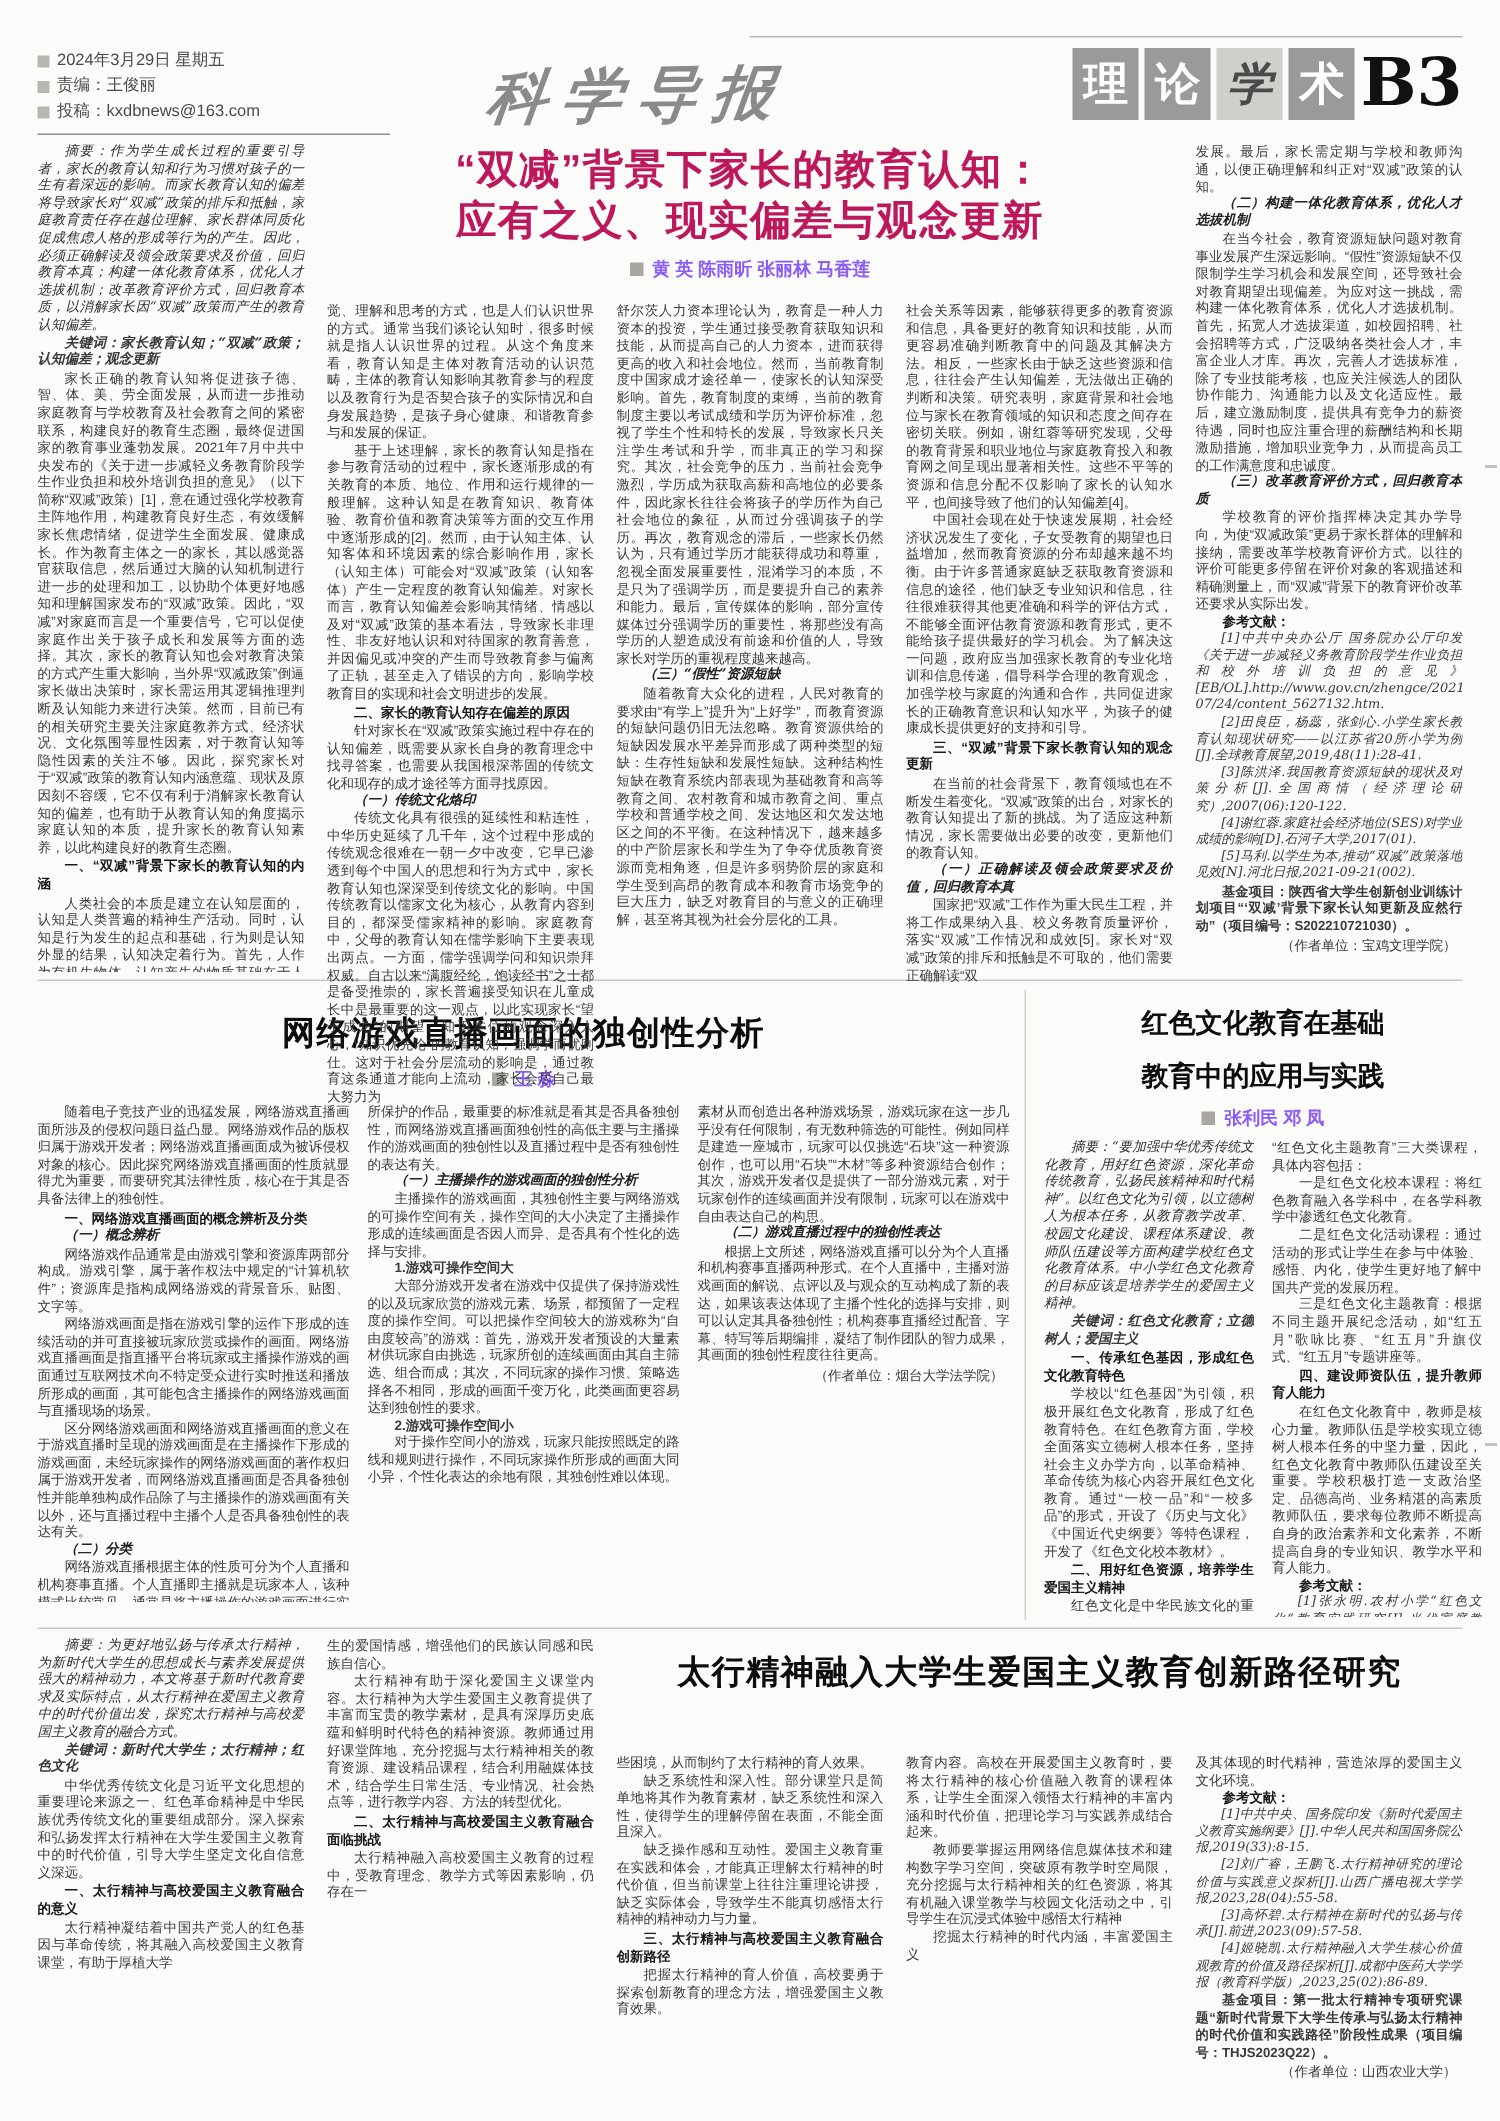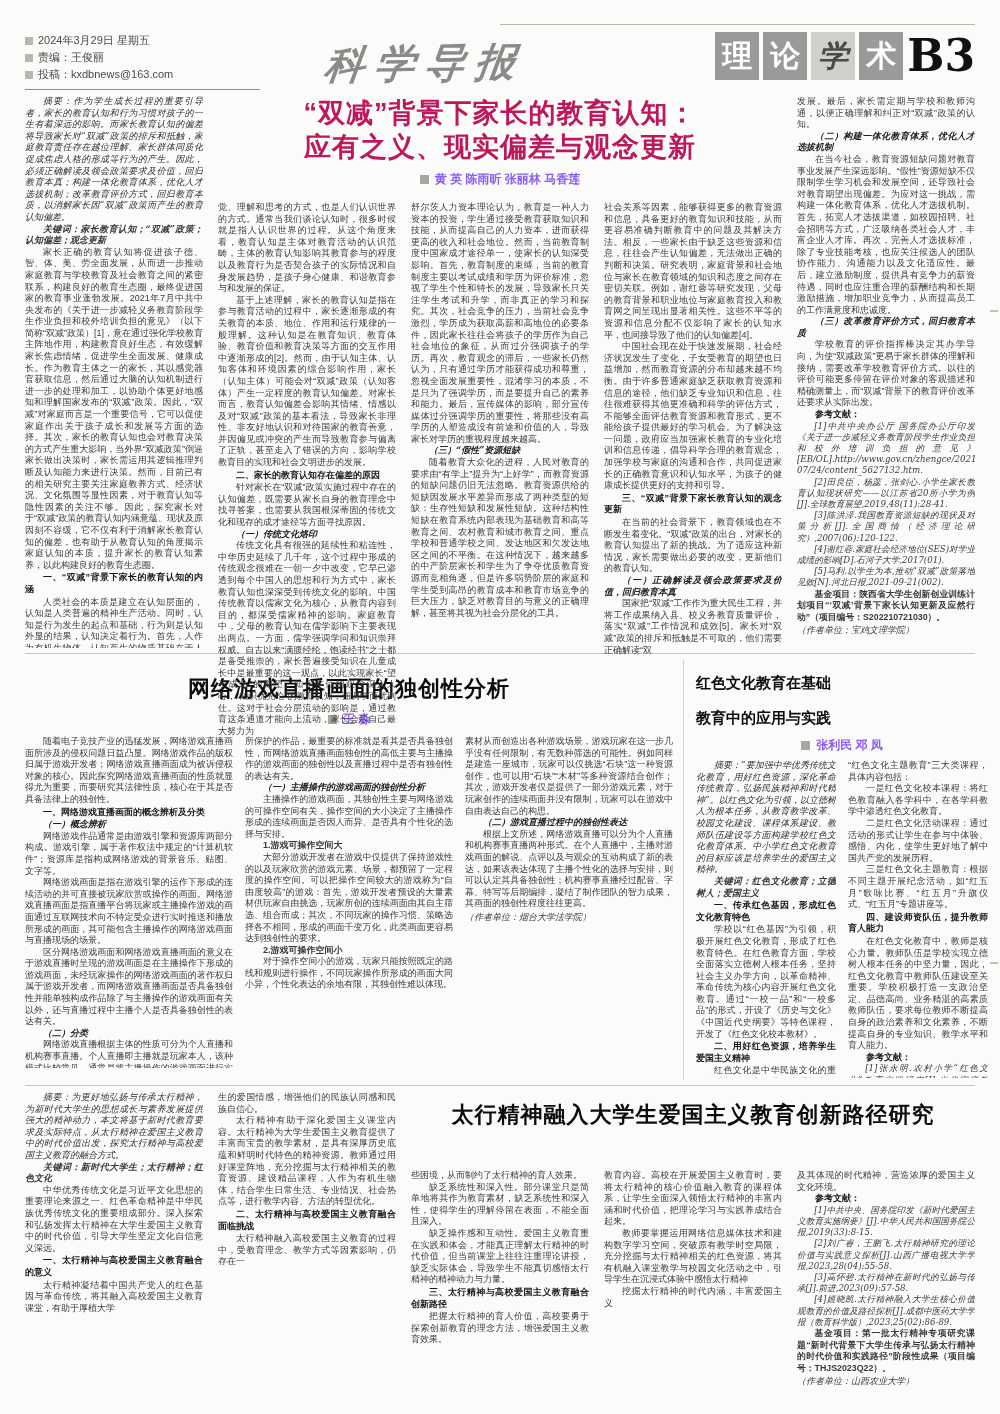--- a/index.html
+++ b/index.html
@@ -33,39 +33,39 @@
   .p{text-indent:2em;}
   .c{text-indent:0;}
   .h{font-weight:bold;color:#1a1a1a;text-indent:2em;margin:1px 0;}
   .sh{font-weight:bold;font-style:italic;font-family:"DejaVu Serif",serif;text-indent:2em;color:#222;}
   .n{font-weight:bold;text-indent:2em;}
   .abs{font-style:italic;font-family:"DejaVu Serif",serif;color:#2f2f2f;text-indent:2em;}
   .kw{font-style:italic;font-weight:bold;font-family:"DejaVu Serif",serif;text-indent:2em;}
   .rh{font-weight:bold;text-indent:2em;color:#1a1a1a;font-family:Liberation Serif, serif;}
   .r{font-style:italic;font-family:"DejaVu Serif",serif;font-size:8.6px;line-height:11.2px;text-indent:2em;}
   .f{font-weight:bold;font-size:8.8px;text-indent:2em;}
-  .u{text-align:left;padding-right:4px;margin-top:2px;font-style:italic;}
+  .u{text-align:right;padding-right:4px;margin-top:2px;}
   
   .band-top{display:flex;gap:15px;margin:4px 25px 0 25px;height:552px;}
   .top-main{position:relative;display:flex;gap:15px;}
   .top-title-block{position:absolute;left:0;top:0;width:564px;height:100px;text-align:center;}
   .t-big{font-size:27px;font-weight:bold;color:#be185d;line-height:34px;letter-spacing:1px;}
   .auth{font-size:12px;font-weight:bold;color:#8b5cf6;margin-top:7px;display:flex;justify-content:center;align-items:center;gap:6px;}
   .auth::before{content:"";display:inline-block;width:9px;height:9px;background:#a9a7a2;}
   .pt{padding-top:106px;}
   .band-top .col{height:552px;}
   .pt{height:446px;}
   
   .band-mid{display:flex;margin:6px 25px 0 25px;height:420px;}
   .art2{width:648px;flex:0 0 648px;}
   .art2-title{font-size:22px;font-weight:bold;color:#0d0d0d;text-align:center;margin-top:14px;letter-spacing:1px;}
   .art2-cols{display:flex;gap:12px;margin-top:8px;}
   .art2-cols .col{width:208px;flex:0 0 208px;height:332px;}
   .art3{flex:1;border-left:1px solid #d3d1cc;margin-left:10px;padding-left:12px;}
-  .art3-title{font-size:15px;font-weight:bold;color:#0d0d0d;line-height:25px;margin-top:10px;}
+  .art3-title{font-size:18px;font-weight:bold;color:#0d0d0d;text-align:center;line-height:25px;margin-top:10px;}
   .art3-cols{display:flex;gap:12px;margin-top:6px;}
   .art3-cols .col{width:140px;flex:0 0 140px;height:318px;}
   
   .band-bot{position:relative;display:flex;gap:15px;margin:6px 25px 0 25px;height:306px;}
   .bot-title-block{position:absolute;left:386px;top:8px;width:564px;text-align:center;}
   .bot-title{font-size:22px;font-weight:bold;color:#0d0d0d;letter-spacing:1px;text-align:center;}
   .band-bot .col{height:306px;}
   .band-bot .ptb{padding-top:78px;height:228px;}
   
   .mark{position:absolute;right:2px;width:8px;height:2px;background:#c4c2bd;}
@@ -212,21 +212,21 @@
   </div>
   <div class="col">
       <div class="blk abs">摘要：为更好地弘扬与传承太行精神，为新时代大学生的思想成长与素养发展提供强大的精神动力，本文将基于新时代教育要求及实际特点，从太行精神在爱国主义教育中的时代价值出发，探究太行精神与高校爱国主义教育的融合方式。</div>
       <div class="blk kw">关键词：新时代大学生；太行精神；红色文化</div>
       <div class="blk p">中华优秀传统文化是习近平文化思想的重要理论来源之一、红色革命精神是中华民族优秀传统文化的重要组成部分。深入探索和弘扬发挥太行精神在大学生爱国主义教育中的时代价值，引导大学生坚定文化自信意义深远。</div>
       <div class="blk h">一、太行精神与高校爱国主义教育融合的意义</div>
       <div class="blk p">太行精神凝结着中国共产党人的红色基因与革命传统，将其融入高校爱国主义教育课堂，有助于厚植大学</div>
     </div>
   <div class="col">
       <div class="blk c">生的爱国情感，增强他们的民族认同感和民族自信心。</div>
-      <div class="blk p">太行精神有助于深化爱国主义课堂内容。太行精神为大学生爱国主义教育提供了丰富而宝贵的教学素材，是具有深厚历史底蕴和鲜明时代特色的精神资源。教师通过用好课堂阵地，充分挖掘与太行精神相关的教育资源、建设精品课程，人作为有机生物体，结合学生日常生活、专业情况、社会热点等，进行教学内容、方法的转型优化。</div>
+      <div class="blk p">太行精神有助于深化爱国主义课堂内容。太行精神为大学生爱国主义教育提供了丰富而宝贵的教学素材，是具有深厚历史底蕴和鲜明时代特色的精神资源。教师通过用好课堂阵地，充分挖掘与太行精神相关的教育资源、建设精品课程，结合利用融媒体技术，结合学生日常生活、专业情况、社会热点等，进行教学内容、方法的转型优化。</div>
       <div class="blk h">二、太行精神与高校爱国主义教育融合面临挑战</div>
       <div class="blk p">太行精神融入高校爱国主义教育的过程中，受教育理念、教学方式等因素影响，仍存在一</div>
     </div>
   <div class="col ptb">
       <div class="blk c">些困境，从而制约了太行精神的育人效果。</div>
       <div class="blk p">缺乏系统性和深入性。部分课堂只是简单地将其作为教育素材，缺乏系统性和深入性，使得学生的理解停留在表面，不能全面且深入。</div>
       <div class="blk p">缺乏操作感和互动性。爱国主义教育重在实践和体会，才能真正理解太行精神的时代价值，但当前课堂上往往注重理论讲授，缺乏实际体会，导致学生不能真切感悟太行精神的精神动力与力量。</div>
       <div class="blk h">三、太行精神与高校爱国主义教育融合创新路径</div>
       <div class="blk p">把握太行精神的育人价值，高校要勇于探索创新教育的理念方法，增强爱国主义教育效果。</div>
     </div>

